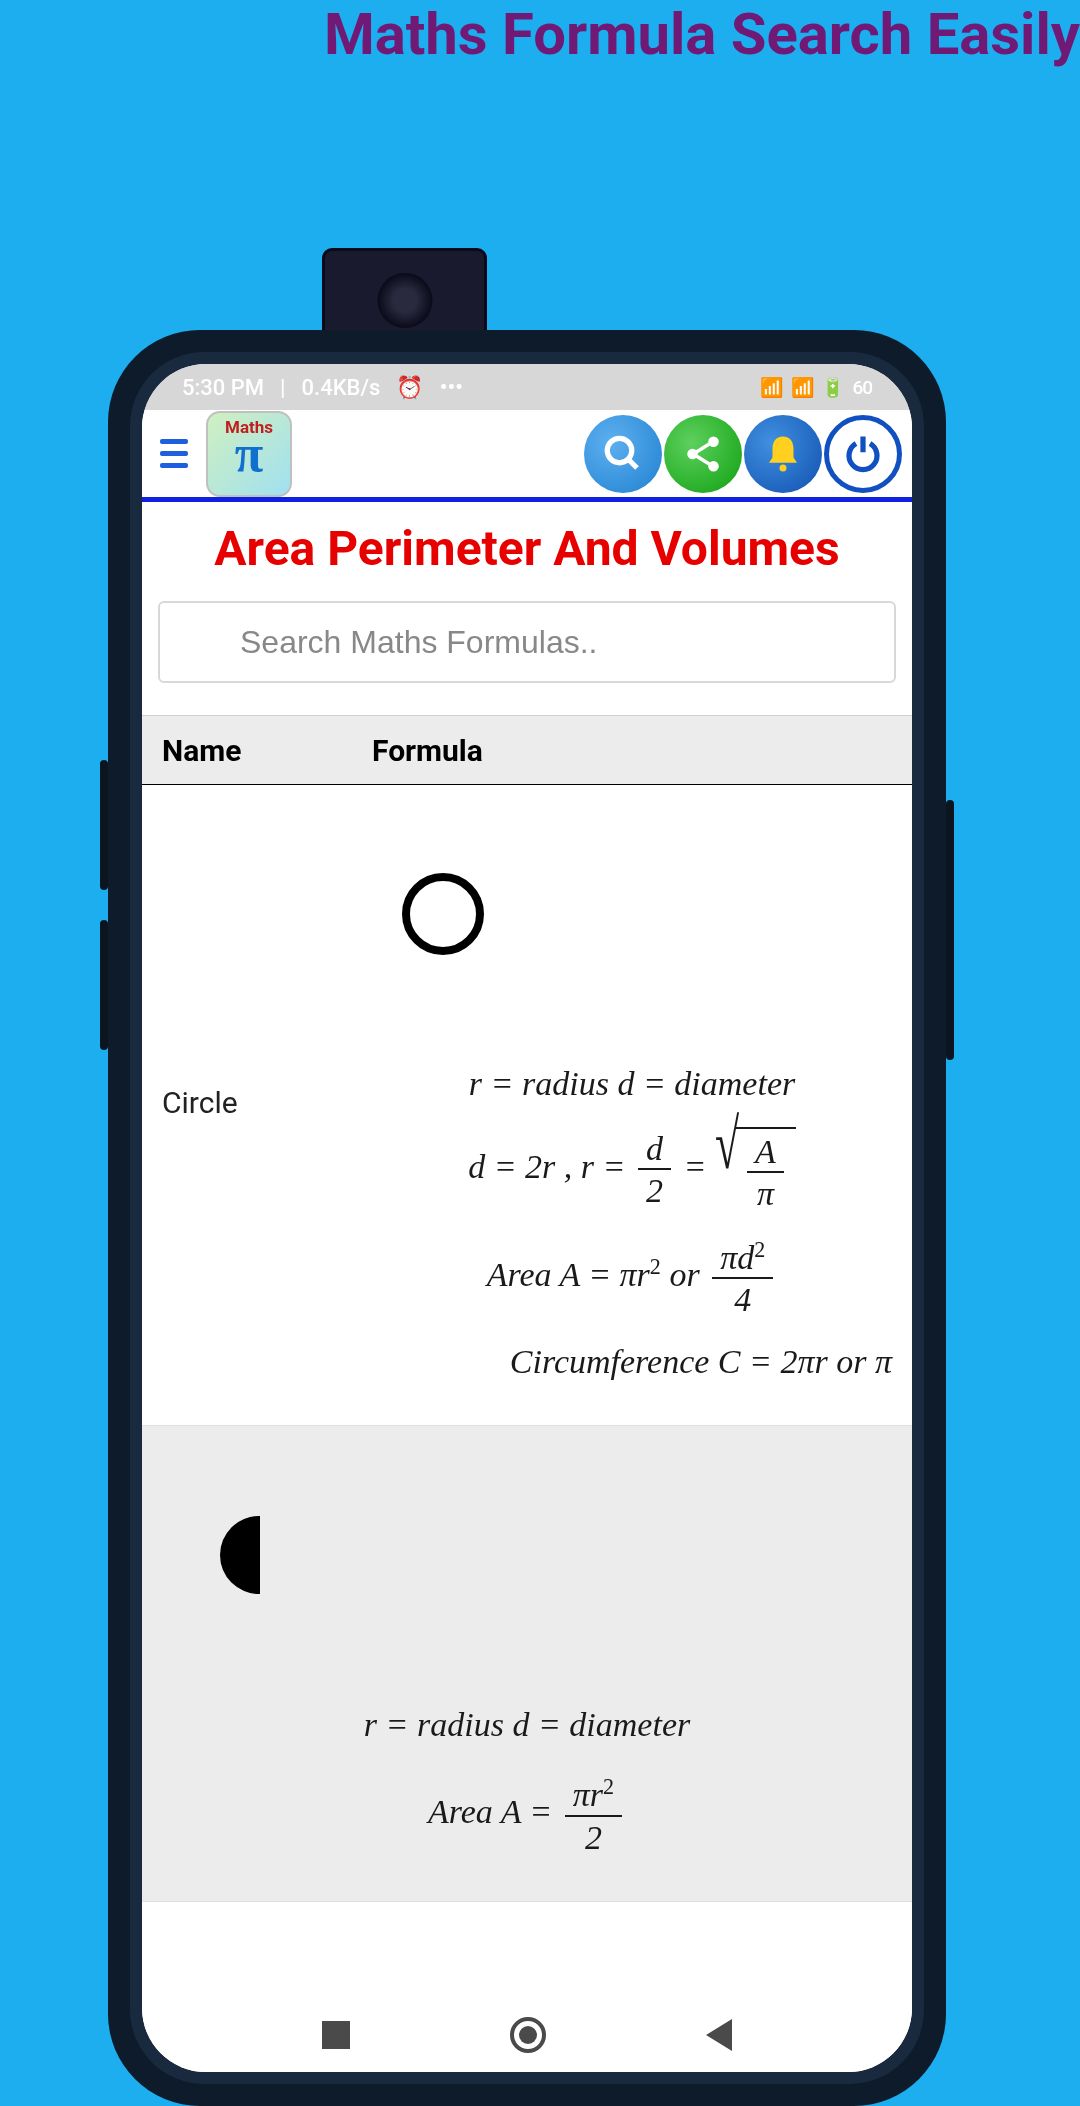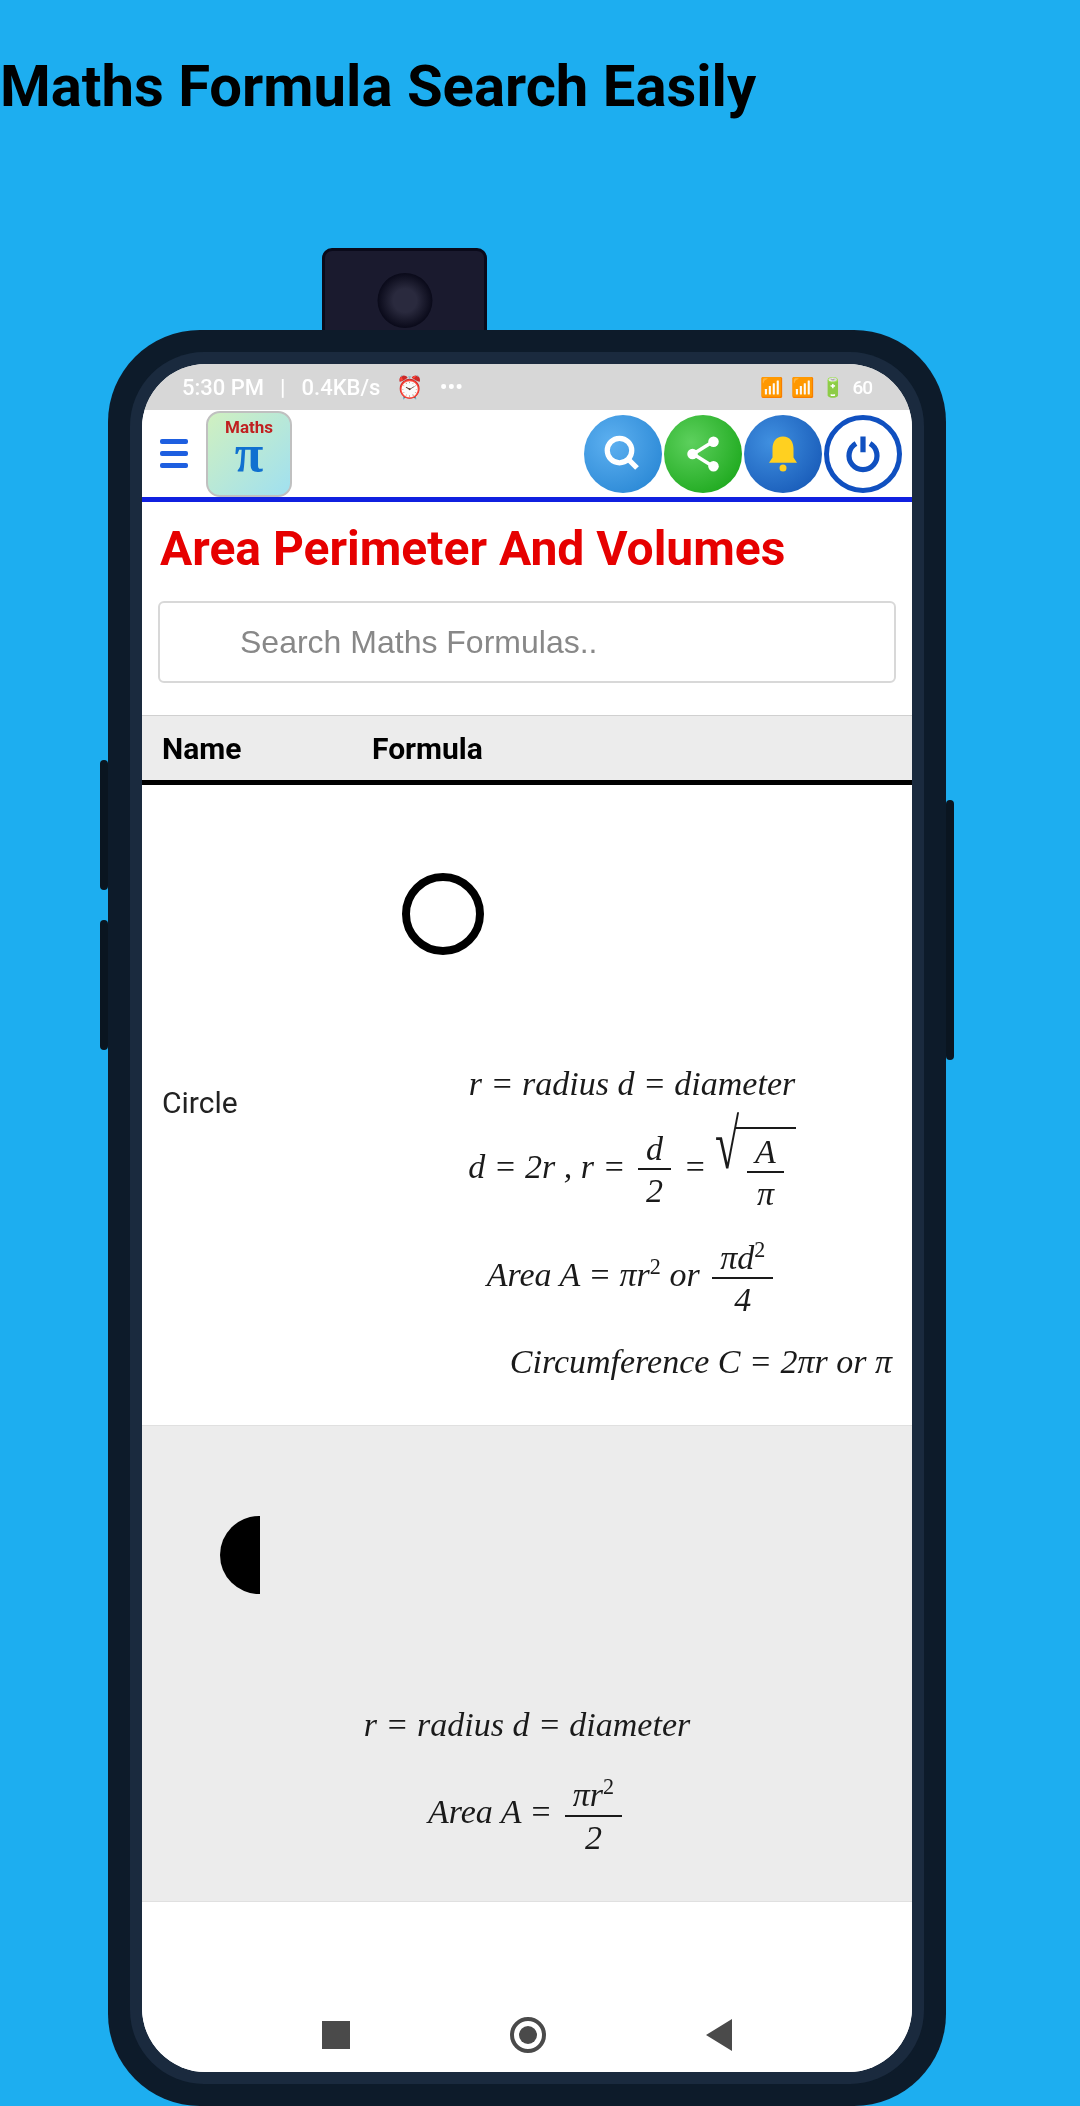--- a/index.html
+++ b/index.html
@@ -5,25 +5,24 @@
     * { margin: 0; padding: 0; box-sizing: border-box; }
     body {
       background: #1DAEF0;
       width: 1080px;
       height: 2106px;
       font-family: -apple-system, BlinkMacSystemFont, 'Segoe UI', Roboto, sans-serif;
       position: relative;
       overflow: hidden;
     }
     .hero-title {
-      color: #000000;
+      color: #701a75;
       font-size: 58px;
       font-weight: 700;
-      text-align: left;
-      padding-top: 52px;
+      text-align: right;
     }
     .phone-notch {
       position: absolute;
       top: 248px;
       left: 322px;
       width: 165px;
       height: 118px;
       background: #1a1a2e;
       border-radius: 10px 10px 0 0;
       border: 3px solid #0a0a1a;
@@ -143,23 +142,22 @@
       justify-content: center;
     }
     .icon-search { background: radial-gradient(circle at 35% 35%, #5db0f0, #2080d0); }
     .icon-share { background: radial-gradient(circle at 35% 35%, #5dd05d, #10a010); }
     .icon-bell { background: radial-gradient(circle at 35% 35%, #4090e0, #1050b0); }
     .icon-power { background: white; border: 5px solid #1050c0; }
     .page-title {
       color: #e60000;
       font-size: 48px;
       font-weight: 700;
-      text-align: left;
+      text-align: center;
       padding: 18px 10px 24px;
-      margin-left: 8px;
     }
     .search-box {
       margin: 0 16px 32px;
       border: 2px solid #d8d8d8;
       border-radius: 6px;
       height: 82px;
       display: flex;
       align-items: center;
       padding: 0 80px;
     }
@@ -172,21 +170,21 @@
       background: transparent;
     }
     .search-input::placeholder { color: #888; }
     .table-head {
       background: #ececec;
       height: 70px;
       display: flex;
       align-items: center;
       padding: 16px 20px;
       border-top: 1px solid #d0d0d0;
-      border-bottom: 5px solid #000000;
+      border-bottom: 1px solid #000000;
     }
     .th-name { width: 210px; font-size: 30px; font-weight: 700; }
     .th-formula { font-size: 30px; font-weight: 700; }
     .row {
       display: flex;
       padding: 14px 20px 20px;
       border-bottom: 1px solid #e0e0e0;
     }
     .row.alt { background: #ececec; }
     .row-name {

